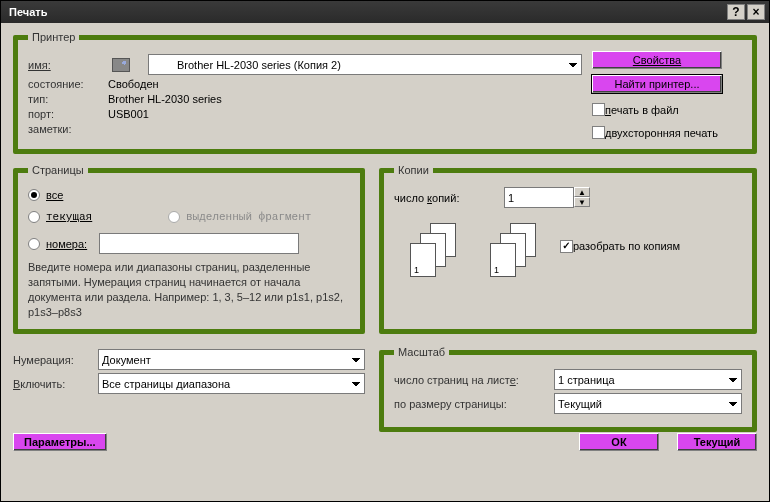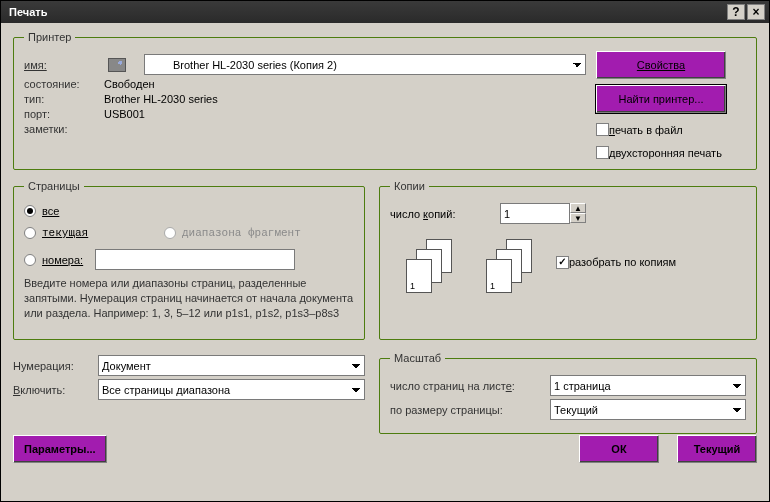--- a/index.html
+++ b/index.html
@@ -35,44 +35,44 @@
     background: #d4d0c8;
     border: 1px solid #808080;
     margin-left: 2px;
     color:#000;
     font-size:12px;
     display:flex; align-items:center; justify-content:center;
     font-weight:bold;
   }
   .body { flex:1; padding: 8px 12px 6px 12px; position:relative; }
   fieldset {
-    border: 1px solid #4d7c0f;
+    border: 5px solid #4d7c0f;
     border-radius: 2px;
     margin: 0;
     padding: 8px 10px 10px 10px;
     position: relative;
   }
   legend { padding: 0 4px; color:#333; }
   .row { display:flex; align-items:center; margin: 3px 0; }
   .label { width: 80px; color:#333; }
   .underline { text-decoration: underline; }
   select.combo, input.textin {
     font: inherit;
     border: 1px solid #7a7a7a;
     background: #fff;
     height: 21px;
     padding: 1px 3px;
   }
   select.combo { appearance: none; -webkit-appearance:none; padding-right:18px; background-image: linear-gradient(45deg, transparent 50%, #000 50%), linear-gradient(-45deg, transparent 50%, #000 50%); background-position: right 8px center, right 4px center; background-size: 4px 4px, 4px 4px; background-repeat:no-repeat; }
   .btn {
     font: inherit;
-    background: #a21caf;
+    background: #d946ef;
     border: 1px solid #808080;
     border-top-color:#fff; border-left-color:#fff;
-    height: 28px;
+    height: 18px;
     padding: 0 10px;
     cursor: default;
     box-shadow: inset -1px -1px 0 #404040;
   }
   .btn-wide { width: 130px; }
   .printer-grid { display:flex; gap:10px; }
   .printer-left { flex:1; }
   .printer-right { width: 150px; display:flex; flex-direction:column; gap:6px; align-items:stretch; }
   .chk { display:flex; align-items:center; margin-top:4px; }
   .chkbox {
@@ -190,21 +190,21 @@
           <span class="rbox on"></span>
           <span class="underline">все</span>
         </div>
         <div style="display:flex; align-items:center;font-family:Liberation Mono, monospace;">
           <div class="radio" style="flex:0 0 140px;">
             <span class="rbox"></span>
             <span class="underline">текущая</span>
           </div>
           <div class="radio disabled">
             <span class="rbox" style="border-color:#aaa;"></span>
-            <span>диапазона фрагмент</span>
+            <span>выделенный фрагмент</span>
           </div>
         </div>
         <div class="radio">
           <span class="rbox"></span>
           <span class="underline">номера:</span>
           <input class="textin" style="width: 200px; margin-left: 6px;">
         </div>
         <div class="hint">Введите номера или диапазоны страниц, разделенные запятыми. Нумерация страниц начинается от начала документа или раздела. Например: 1, 3, 5–12 или p1s1, p1s2, p1s3–p8s3</div>
       </fieldset>
 

